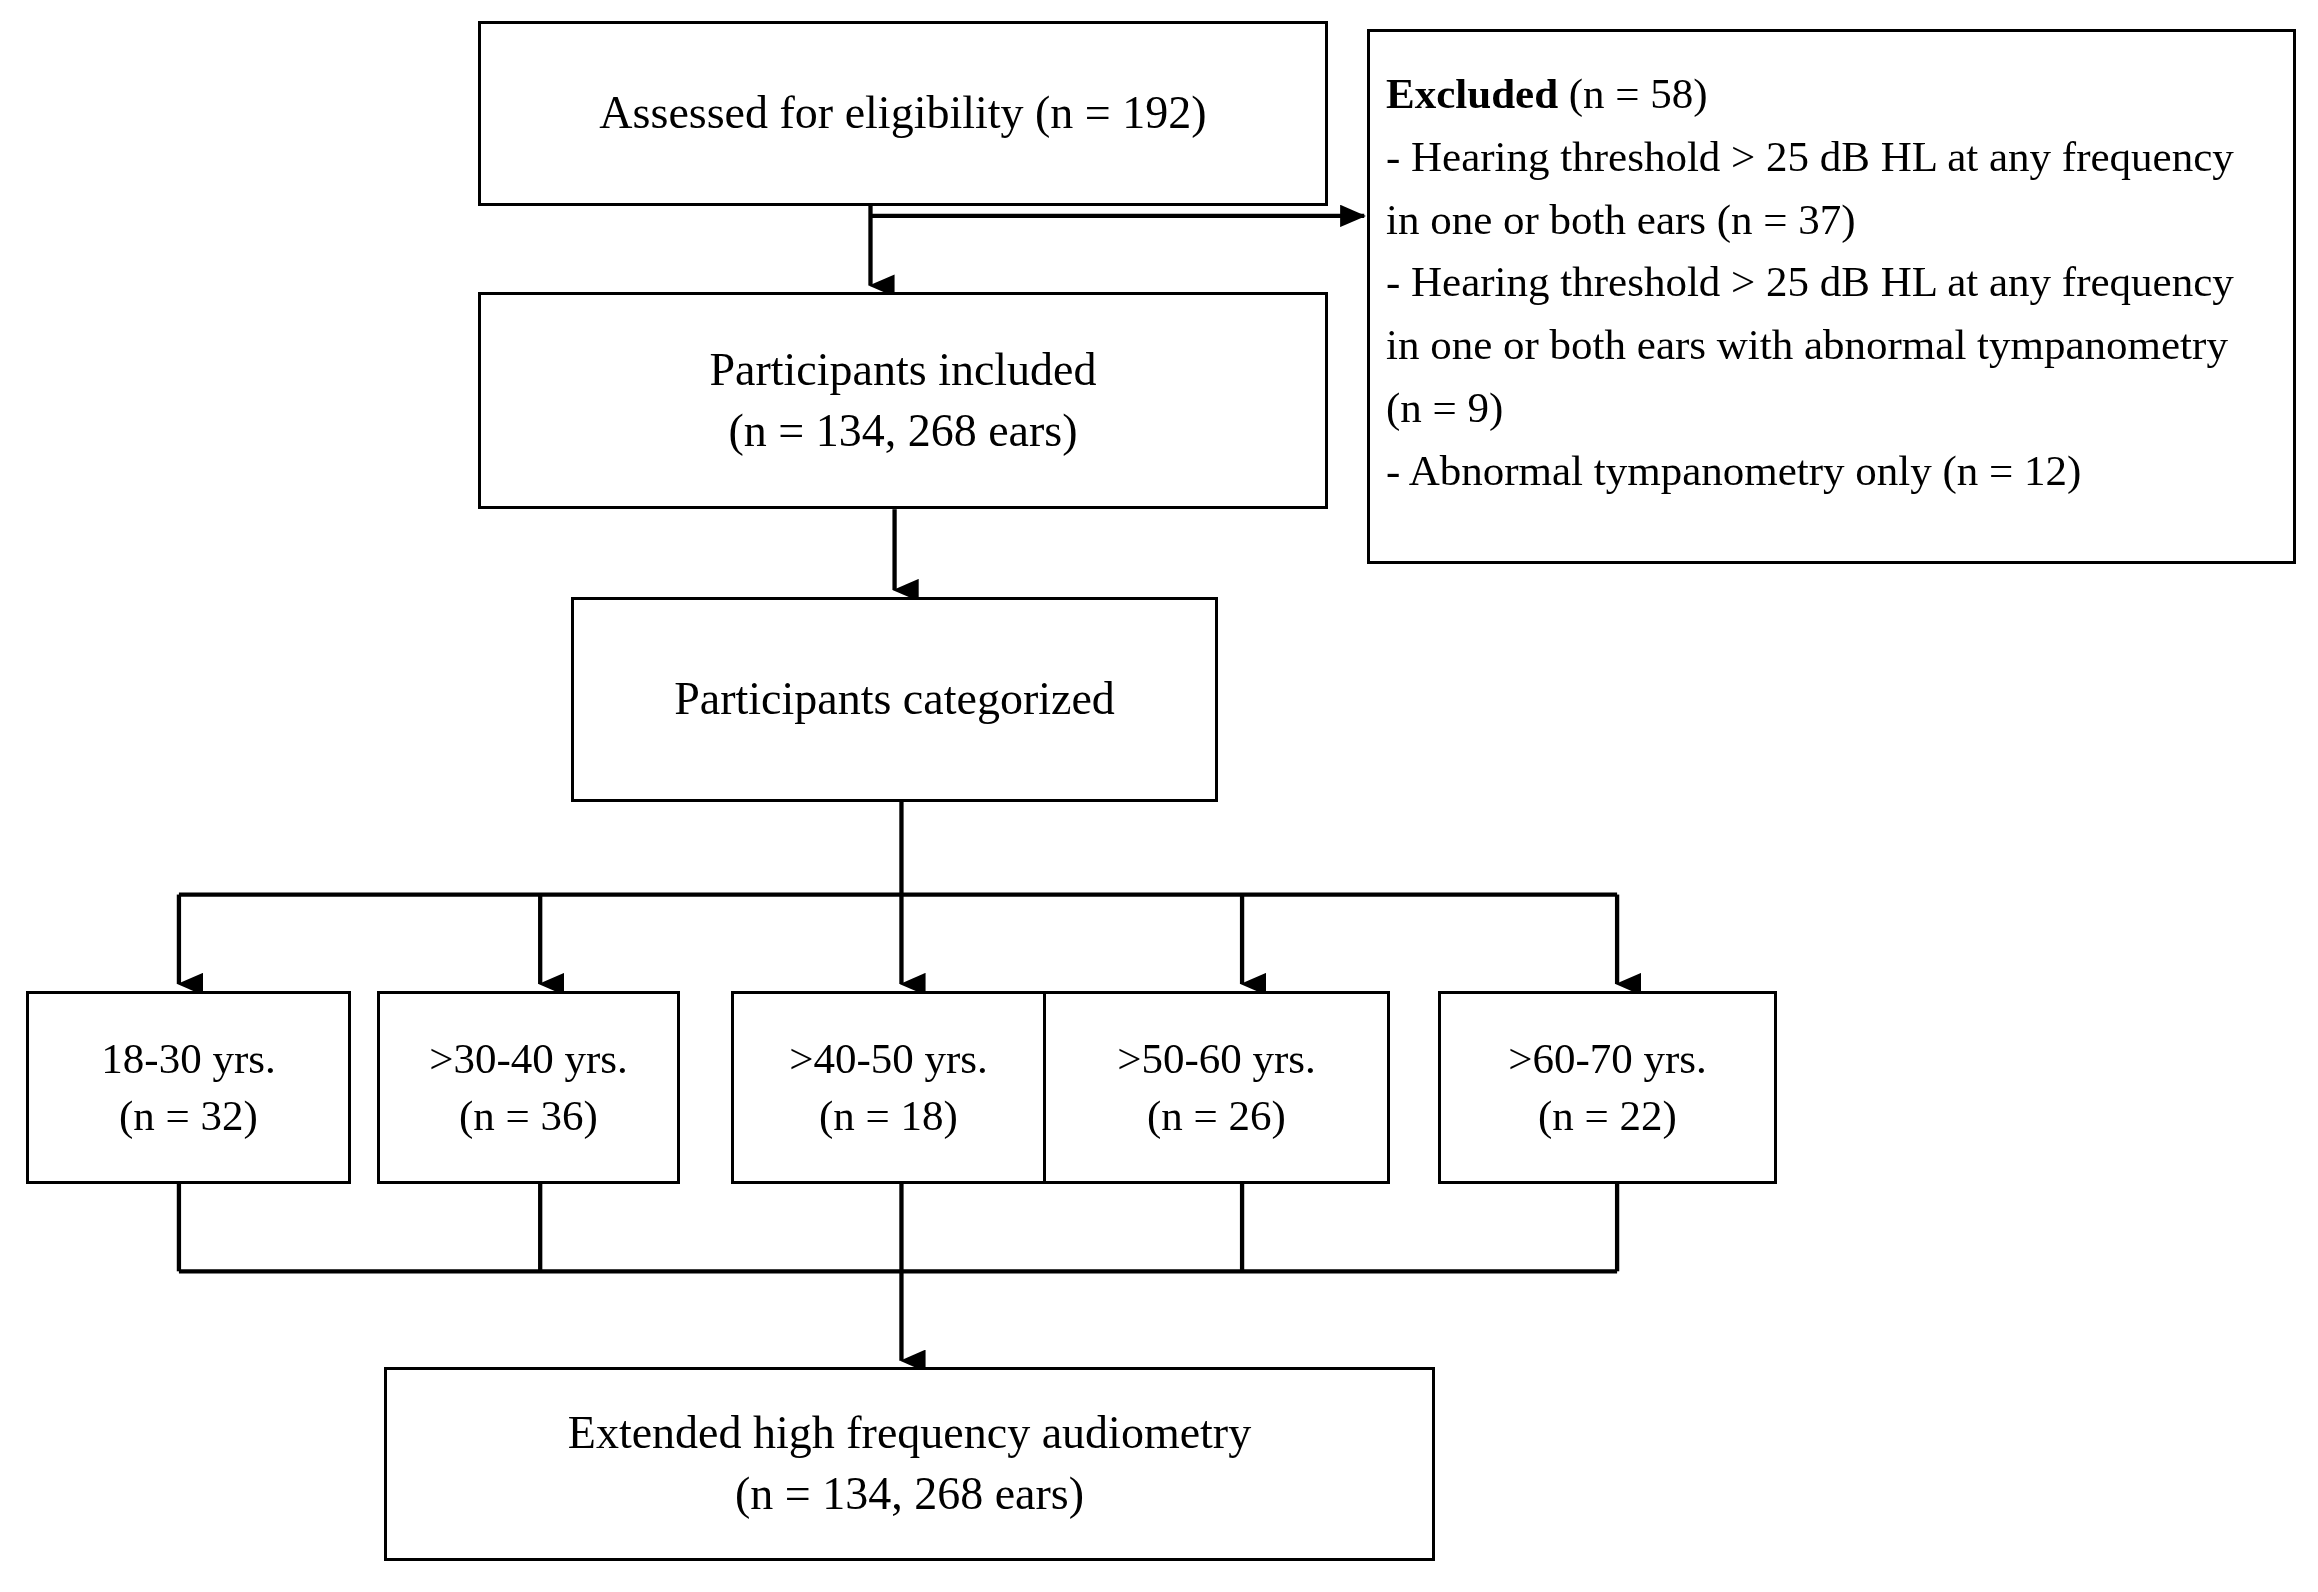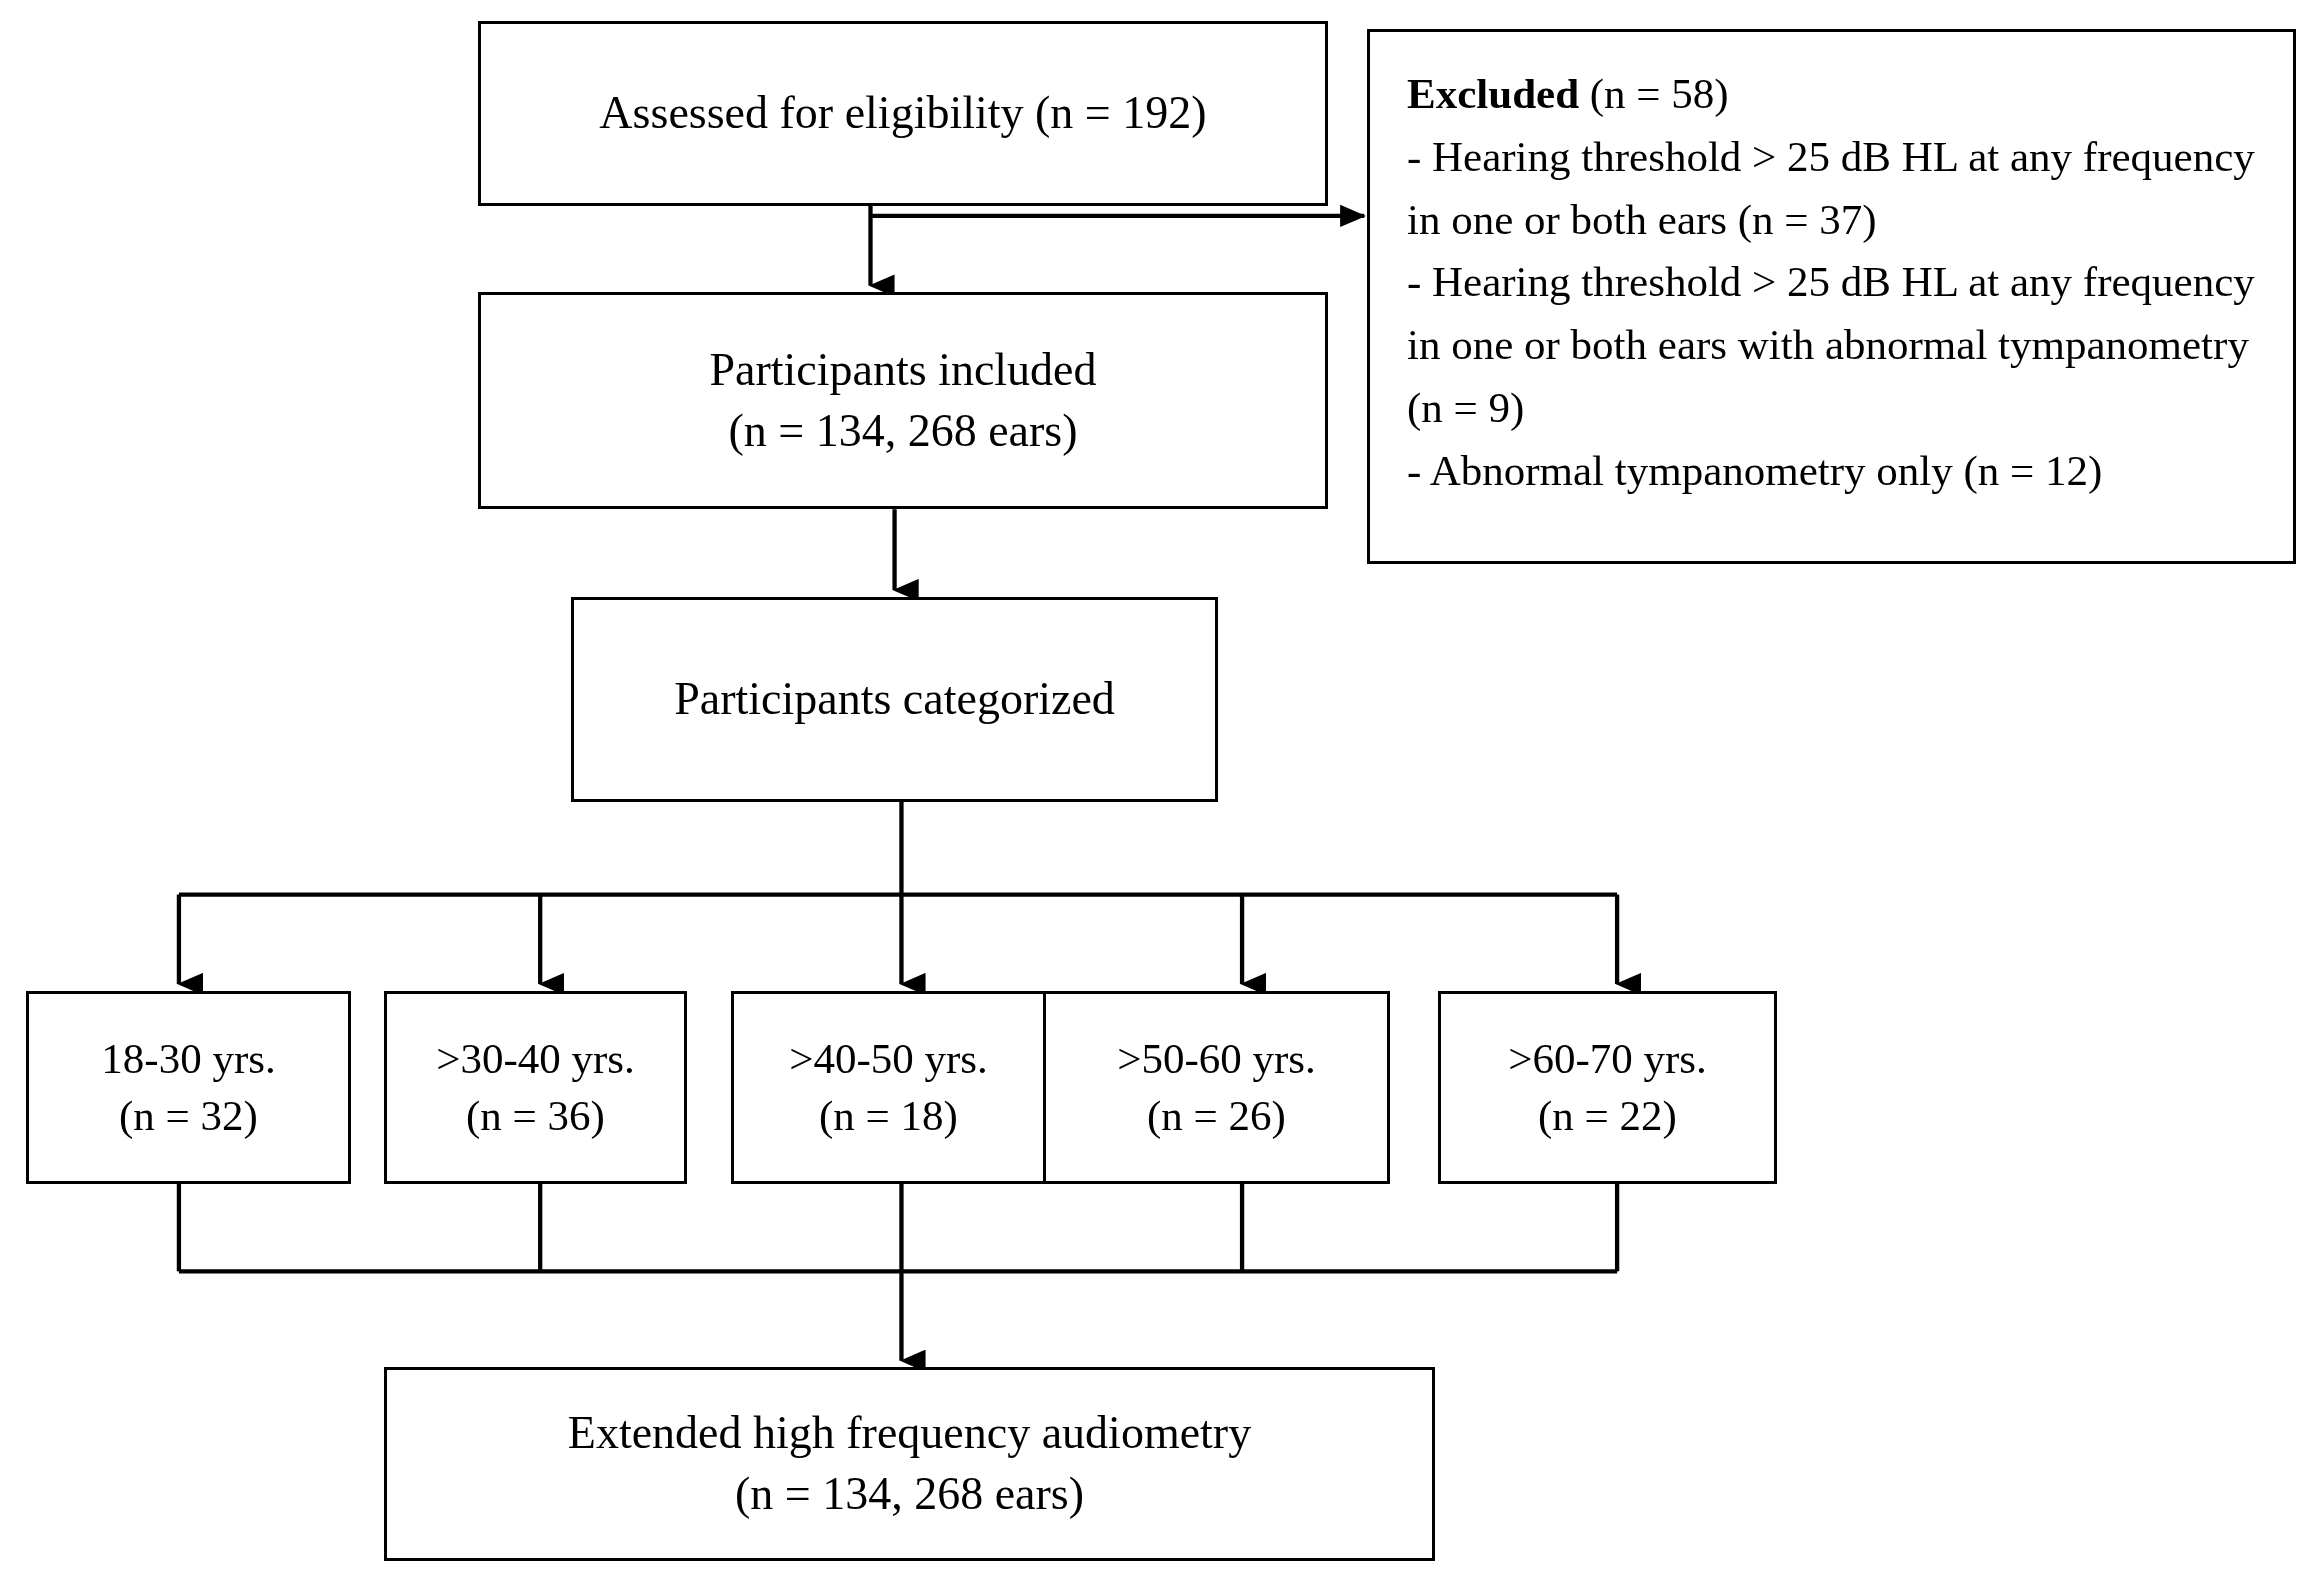--- a/index.html
+++ b/index.html
@@ -46,39 +46,39 @@
   
   #node-assessed {
     left: 478px; top: 20.6px; width: 850px; height: 185px;
     font-size: 46px;
   }
   #node-excluded {
     left: 1367px; top: 29px; width: 929px; height: 535px;
     font-size: 43px;
     display: block;
     text-align: left;
-    padding: 31px 26px 17px 37px;
+    padding: 31px 26px 17px 16px;
     line-height: 1.46;
   }
   #node-excluded .line { white-space: normal; }
   #node-excluded .hdr { font-weight: bold; }
   #node-included {
     left: 478px; top: 292px; width: 850px; height: 217px;
     font-size: 46px;
   }
   #node-categorized {
     left: 571px; top: 597px; width: 647px; height: 205px;
     font-size: 46px;
   }
   .agebox {
     top: 991px; height: 193px;
     font-size: 43px;
   }
   #age-0 { left: 26px;   width: 325px; }
-  #age-1 { left: 377px;  width: 303px; margin-left: 7px; }
+  #age-1 { left: 377px;  width: 303px; }
   #age-2 { left: 731px;  width: 315px; }
   #age-3 { left: 1043px; width: 347px; }
   #age-4 { left: 1438px; width: 339px; }
   #node-outcome {
     left: 384px; top: 1367px; width: 1051px; height: 194px;
     font-size: 46px;
   }
 </style>
 </head>
 <body>

